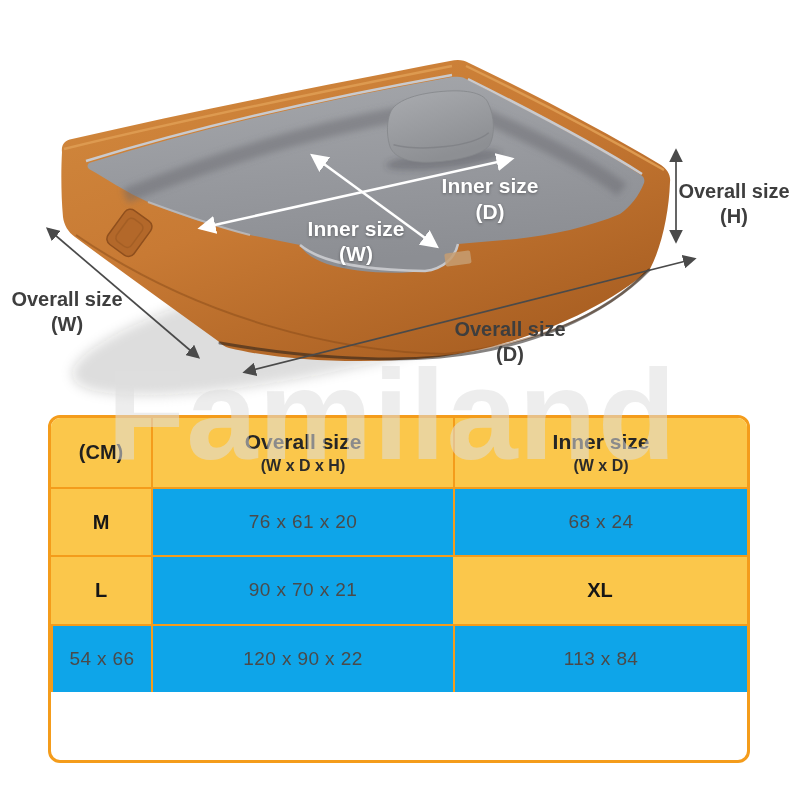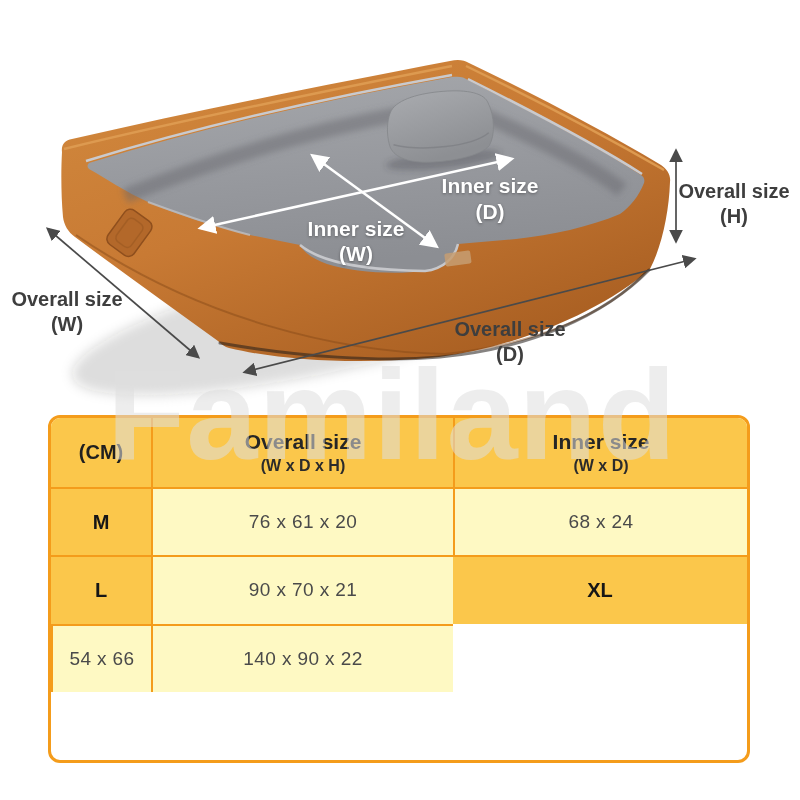--- a/index.html
+++ b/index.html
@@ -17,21 +17,21 @@
   }
   .size-table{
     position:absolute;left:48px;top:415px;width:702px;height:348px;z-index:2;
     box-sizing:border-box;border:3px solid #F49C1B;border-radius:12px;
     background:#fff;overflow:hidden;
     display:grid;grid-template-columns:100px 302px 1fr;
     grid-template-rows:69px repeat(4,1fr);
   }
   .cell{
     display:flex;flex-direction:column;align-items:center;justify-content:center;
-    box-sizing:border-box;background:#fef9c3;
+    box-sizing:border-box;background:#0ea5e9;
   }
   .cell.yellow{background:#FBC74B;}
   .cell.bl{border-left:2px solid #F49C1B;}
   .cell.bt{border-top:2px solid #F49C1B;}
   .head-title{font-size:21px;font-weight:bold;color:#262626;}
   .head-sub{font-size:16px;font-weight:bold;color:#2b2b2b;margin-top:3px;}
   .unit-label{font-size:20px;font-weight:bold;color:#1f1f1f;}
   .size-label{font-size:20px;font-weight:bold;color:#161616;}
   .val{font-size:19px;color:#4a4a4a;letter-spacing:.4px;}
 </style>
@@ -183,17 +183,20 @@
     </div>
 
     <div class="cell yellow bt">
       <div class="size-label">XL</div>
     </div>
     <div class="cell bl bt">
       <div class="val">54 x 66</div>
     </div>
 
     <div class="cell bl bt">
-      <div class="val">140 x 90 x 22</div>
+      <div class="val">120 x 90 x 22</div>
+    </div>
+    <div class="cell bl bt">
+      <div class="val">113 x 84</div>
     </div>
   </div>
 
 </div>
 
 </body></html>

